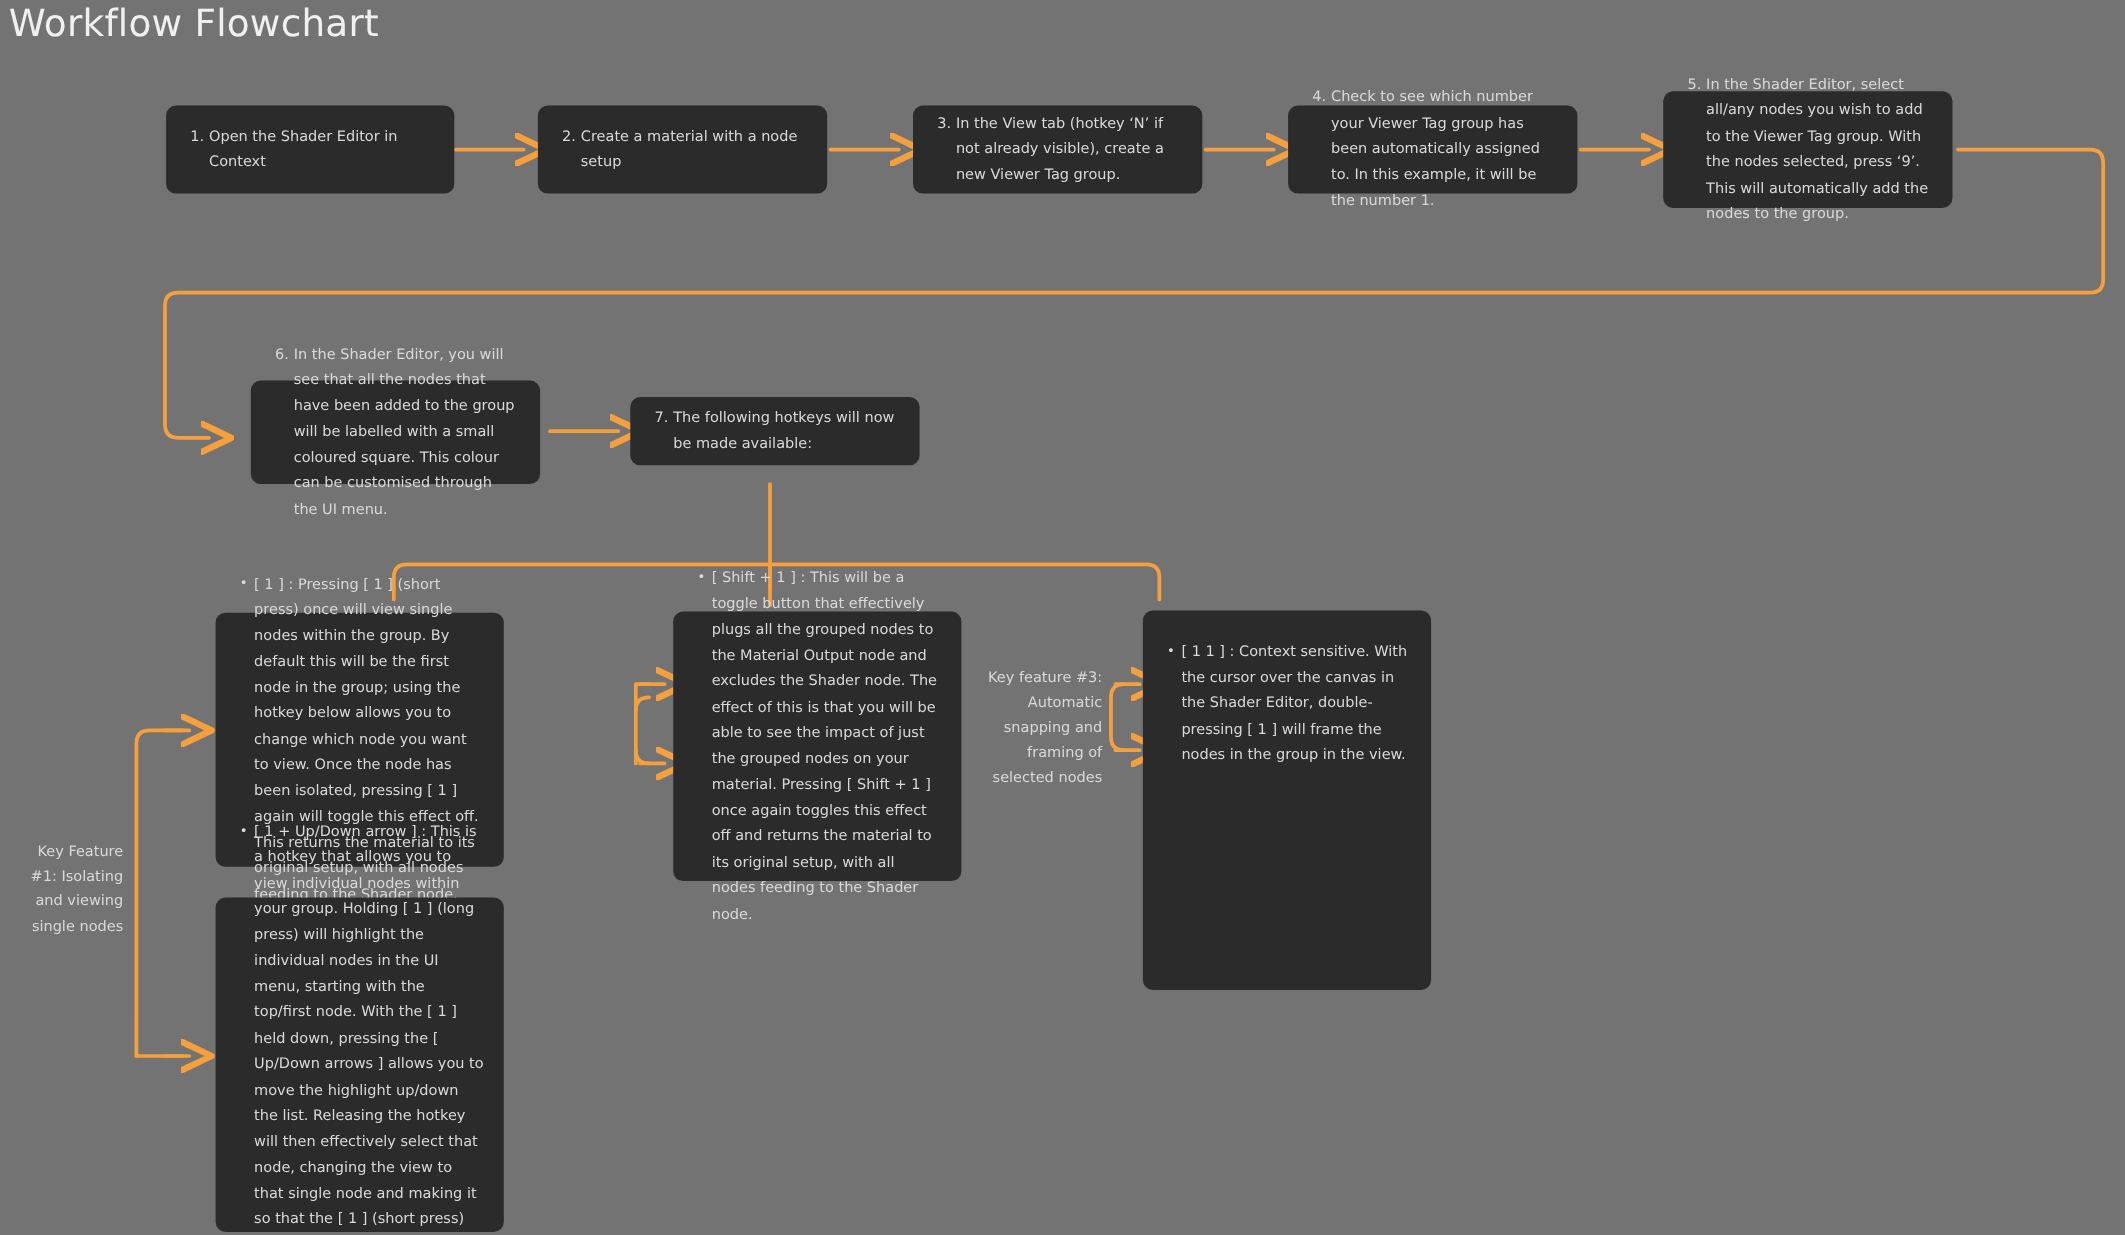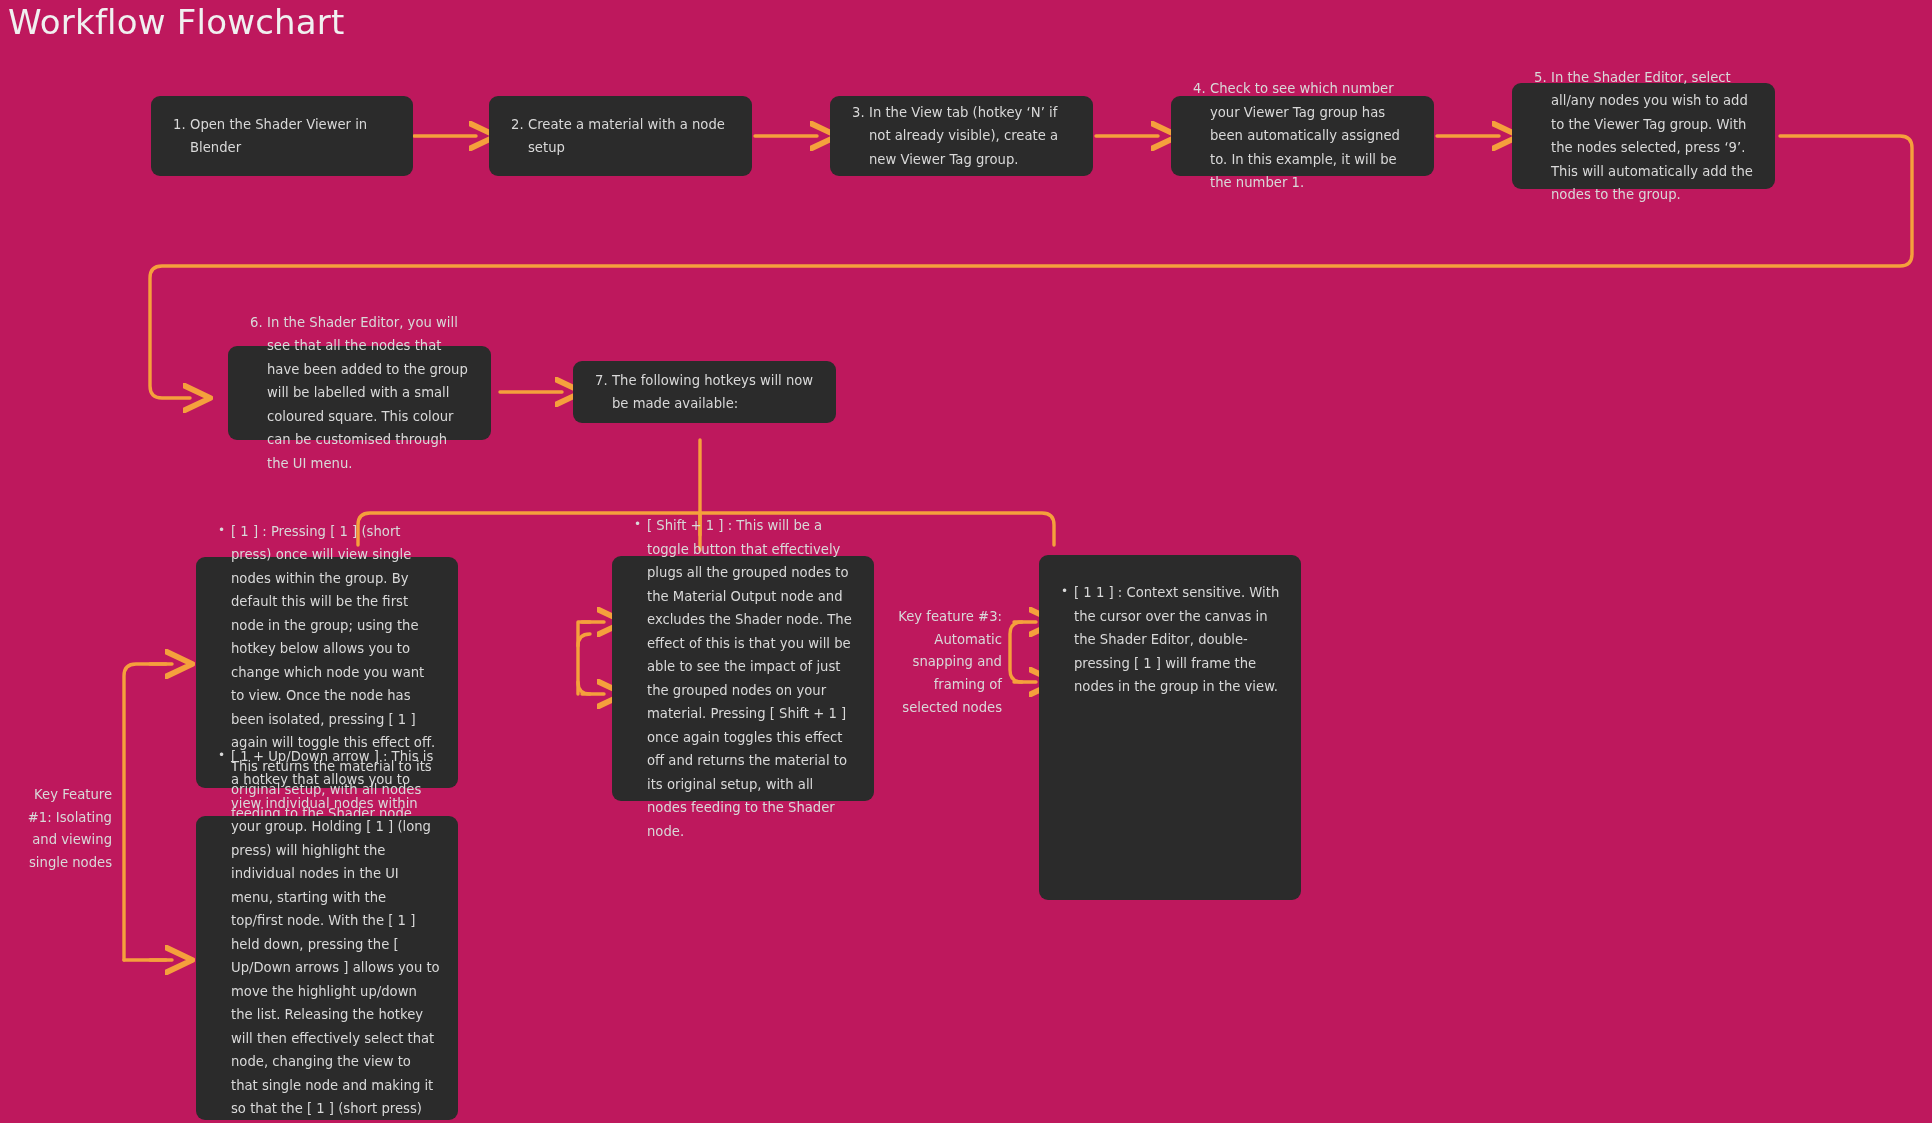--- a/index.html
+++ b/index.html
@@ -4,21 +4,21 @@
 <style>
   html, body {
     margin: 0;
     padding: 0;
     background: #1b1b1b;
   }
   #stage {
     position: relative;
     width: 1932px;
     height: 1123px;
-    background: #be185d;
+    background: #737373;
     overflow: hidden;
     font-family: "DejaVu Sans", "Liberation Sans", sans-serif;
     color: #d9d9d9;
   }
   #title {
     position: absolute;
     left: 8px;
     top: 2px;
     font-size: 34px;
     font-weight: 400;
@@ -131,21 +131,21 @@
       <path d="M1022,622 Q1010,622 1010,634 L1010,670 Q1010,682 1022,682"></path>
       <line x1="1014" y1="622" x2="1036" y2="622" marker-end="url(#ar)"></line>
       <line x1="1014" y1="682" x2="1036" y2="682" marker-end="url(#ar)"></line>
     </g>
   </svg>
 
   <div class="node" style="left:151px; top:96px; width:262px; height:80px;">
     <div class="body">
       <div class="numline">
         <span class="marker">1.</span>
-        <span class="txt">Open the Shader Viewer in Blender</span>
+        <span class="txt">Open the Shader Editor in Context</span>
       </div>
     </div>
   </div>
 
   <div class="node" style="left:489px; top:96px; width:263px; height:80px;">
     <div class="body">
       <div class="numline">
         <span class="marker">2.</span>
         <span class="txt">Create a material with a node setup</span>
       </div>
@@ -190,21 +190,21 @@
 
   <div class="node" style="left:573px; top:361px; width:263px; height:62px;">
     <div class="body">
       <div class="numline">
         <span class="marker">7.</span>
         <span class="txt">The following hotkeys will now be made available:</span>
       </div>
     </div>
   </div>
 
-  <div class="sidelabel" style="left:8px; top:784px; width:104px;">Key Feature #1: Isolating and viewing single nodes</div>
+  <div class="sidelabel" style="left:8px; top:764px; width:104px;">Key Feature #1: Isolating and viewing single nodes</div>
 
 
   <div class="sidelabel" style="left:890px; top:606px; width:112px;text-align:right;">Key feature #3: Automatic snapping and framing of selected nodes</div>
 
   <div class="node" style="left:196px; top:557px; width:262px; height:231px;">
     <div class="body" style="padding:0 18px 0 22px;">
       <div class="numline bullet">
         <span class="marker">•</span>
         <span class="txt">[ 1 ] : Pressing [ 1 ] (short press) once will view single nodes within the group. By default this will be the first node in the group; using the hotkey below allows you to change which node you want to view. Once the node has been isolated, pressing [ 1 ] again will toggle this effect off. This returns the material to its original setup, with all nodes feeding to the Shader node.</span>
       </div>

